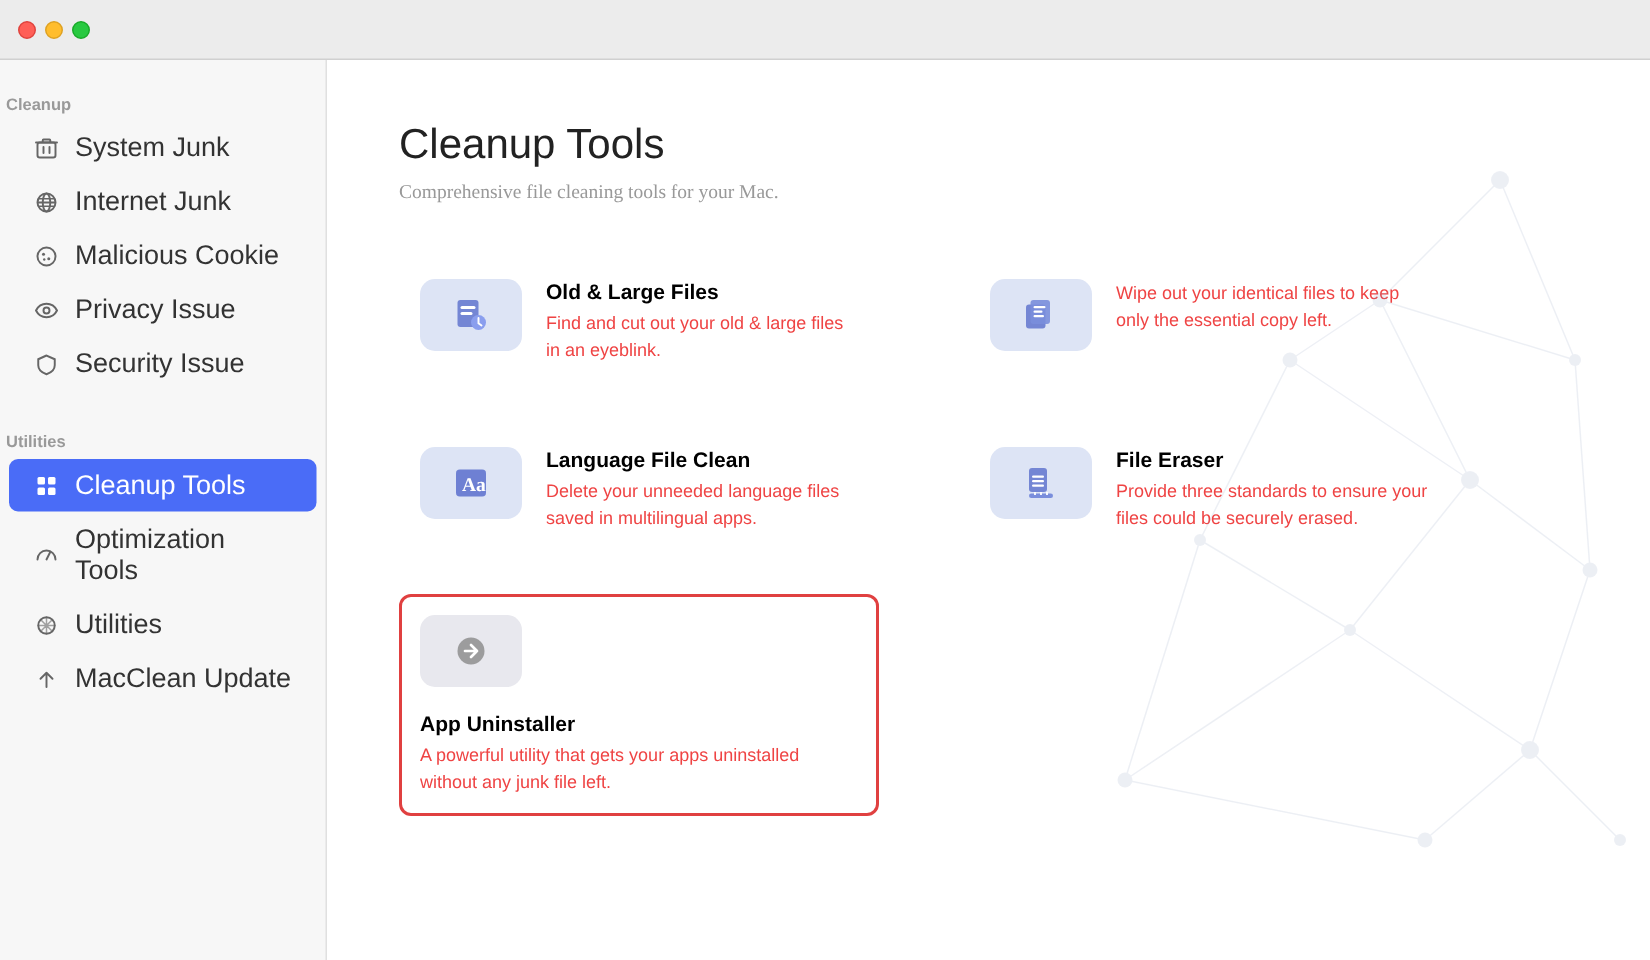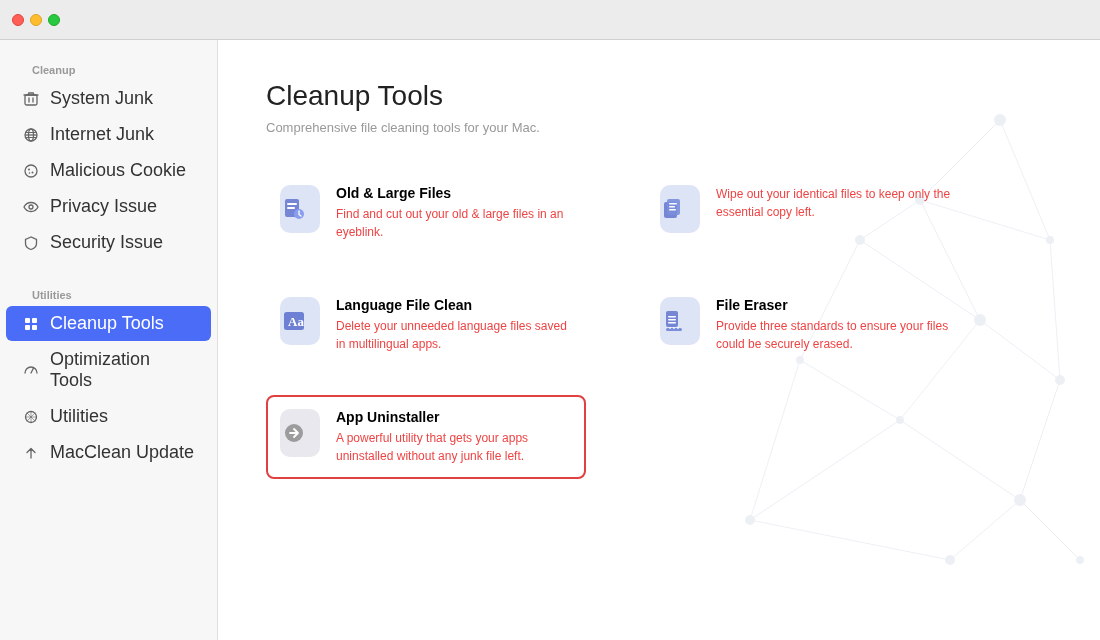--- a/index.html
+++ b/index.html
@@ -19,21 +19,21 @@
 
     
     .app-container { display: flex; width: 1100px; height: 640px; padding-top: 40px; }
 
     
     .sidebar {
       width: 218px; min-width: 218px; background: #f7f7f7;
       border-right: 1px solid #e0e0e0; padding: 16px 0; overflow-y: auto;
     }
     .sidebar-section-label {
-      font-size: 11px; color: #999; font-weight: 600; padding: 8px 16px 4px 32px;
+      font-size: 11px; color: #999; font-weight: 600; padding: 8px 16px 4px 4px;
       text-transform: none; letter-spacing: 0;
     }
     .sidebar-item {
       display: flex; align-items: center; padding: 7px 16px; cursor: pointer;
       font-size: 18px; color: #333; gap: 10px; border-radius: 6px; margin: 1px 6px;
     }
     .sidebar-item.active {
       background: #4a6cf7; color: #fff; border-radius: 6px;
     }
     .sidebar-item.active .sidebar-icon { color: #fff; }
@@ -41,33 +41,33 @@
 
     
     .main-content {
       flex: 1; background: #fff; padding: 40px 48px; position: relative; overflow: hidden;
     }
 
     
     .bg-network { position: absolute; top: 0; right: 0; width: 500px; height: 600px; opacity: 0.15; pointer-events: none; }
 
     .page-title { font-size: 28px; font-weight: 300; color: #222; margin-bottom: 8px; }
-    .page-subtitle { font-size: 13px; color: #999; margin-bottom: 36px; }
+    .page-subtitle { font-size: 13px; color: #999; margin-bottom: 36px; font-family: Liberation Serif, serif; }
 
     .tools-grid { display: grid; grid-template-columns: 1fr 1fr; gap: 28px 60px; max-width: 700px; }
 
     .tool-card {
       display: flex; align-items: flex-start; gap: 16px; cursor: pointer;
       padding: 12px; border-radius: 8px; border: 2px solid transparent;
     }
     .tool-card.selected { border: 2px solid #e04040; border-radius: 8px; }
 
     .tool-icon-wrap {
-      width: 40px; height: 48px; border-radius: 10px; background: #eef0f8;
-      display: flex; align-items: center; flex-shrink: 0;
+      width: 68px; height: 48px; border-radius: 10px; background: #eef0f8;
+      display: flex; align-items: center; justify-content: center; flex-shrink: 0;
       font-size: 22px;
     }
     .tool-icon-wrap.blue { background: #dde4f5; }
     .tool-icon-wrap.gray { background: #e8e8ee; }
 
     .tool-info {}
     .tool-name { font-size: 14px; font-weight: 600; color: #000000; margin-bottom: 4px; }
     .tool-desc { font-size: 12px; color: #ef4444; line-height: 1.5; }
   </style>
 </head>
@@ -278,21 +278,21 @@
             <rect x="6" y="21" width="16" height="3" rx="1.5" fill="#7a8edc"></rect>
             <path d="M10 20v2M14 20v2M18 20v2" stroke="white" stroke-width="1.2"></path>
           </svg>
         </div>
         <div class="tool-info">
           <div class="tool-name">File Eraser</div>
           <div class="tool-desc">Provide three standards to ensure your files could be securely erased.</div>
         </div>
       </div>
 
-      <div class="tool-card selected" style="grid-column:1;">
+      <div class="tool-card selected" style="grid-column:1;flex-direction:column;">
         <div class="tool-icon-wrap gray">
           <svg width="28" height="28" viewBox="0 0 28 28" fill="none">
             <rect width="28" height="28" rx="7" fill="#e8e8ee"></rect>
             <circle cx="14" cy="14" r="9" fill="#888" opacity="0.8"></circle>
             <path d="M10 14h8M14 10l4 4-4 4" stroke="white" stroke-width="1.8" stroke-linecap="round" stroke-linejoin="round"></path>
           </svg>
         </div>
         <div class="tool-info">
           <div class="tool-name">App Uninstaller</div>
           <div class="tool-desc">A powerful utility that gets your apps uninstalled without any junk file left.</div>

